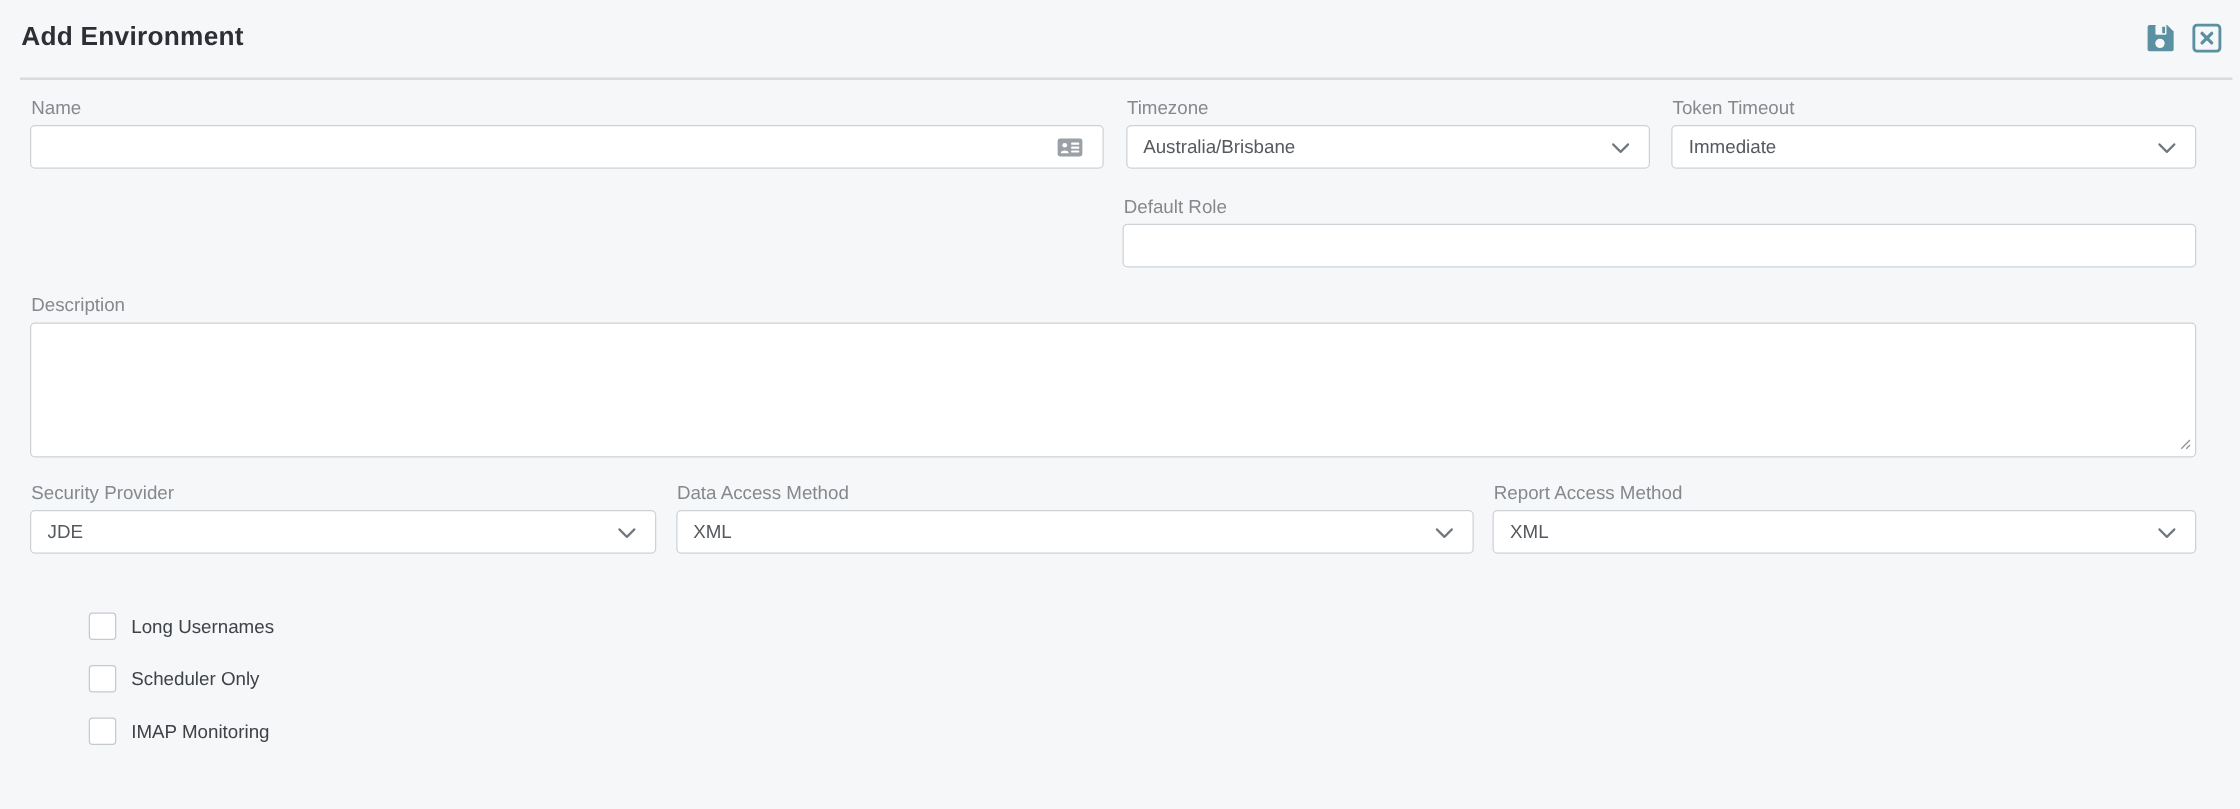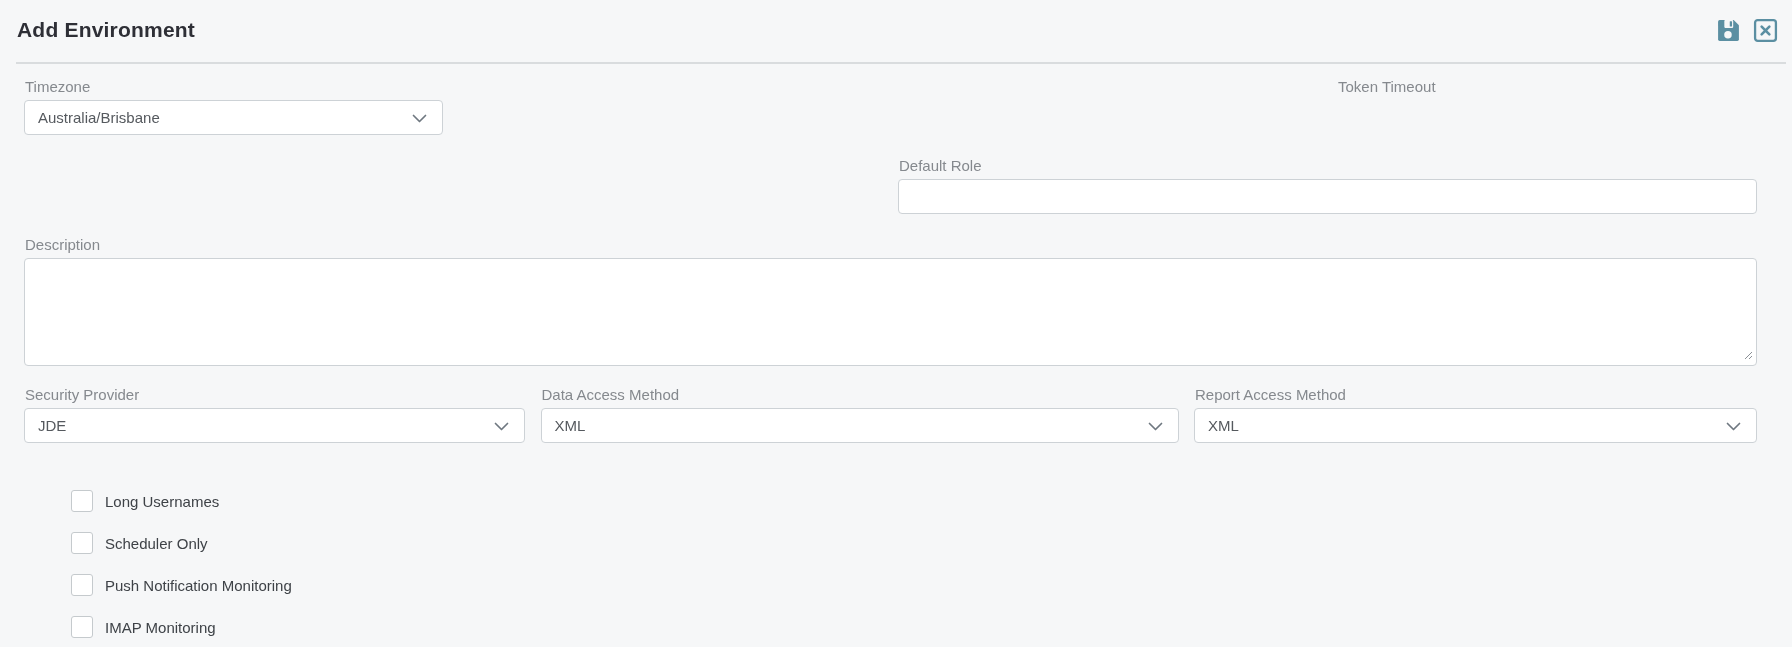--- a/index.html
+++ b/index.html
@@ -133,35 +133,59 @@
           <rect x="2" y="2" width="20" height="20" rx="2.5" fill="none" stroke="#5b8fa2" stroke-width="2.2"></rect>
           <path d="M8.3 8.3 L15.7 15.7 M15.7 8.3 L8.3 15.7" stroke="#5b8fa2" stroke-width="2.5" stroke-linecap="round"></path>
         </svg>
       </button>
     </div>
   </div>
 
   <div class="form">
 
     <div class="row row-1">
+      <div class="col-name">
+        <label class="field-label">Name</label>
+        <div class="input-wrap">
+          <input class="control" type="text" value="" style="">
+          <span class="input-icon">
+            <svg width="22" height="18" viewBox="0 0 24 20">
+              <rect x="1" y="2" width="22" height="16" rx="2.2" fill="#9aa0a5"></rect>
+              <circle cx="7.3" cy="8" r="2.1" fill="#fff"></circle>
+              <path d="M3.8 14.8 C3.8 11.9 10.8 11.9 10.8 14.8 L10.8 15.2 L3.8 15.2 Z" fill="#fff"></path>
+              <rect x="13" y="5.6" width="7.2" height="1.9" rx="0.4" fill="#fff"></rect>
+              <rect x="13" y="9.1" width="7.2" height="1.9" rx="0.4" fill="#fff"></rect>
+              <rect x="13" y="12.6" width="7.2" height="1.9" rx="0.4" fill="#fff"></rect>
+            </svg>
+          </span>
+        </div>
+      </div>
 
       <div class="col-tz">
         <label class="field-label">Timezone</label>
         <div class="control select">
           <span>Australia/Brisbane</span>
           <span class="chev">
             <svg width="15" height="9" viewBox="0 0 15 9">
                 <path d="M1.5 1.5 L7.5 7.5 L13.5 1.5" fill="none" stroke="#6f7880" stroke-width="1.7" stroke-linecap="round" stroke-linejoin="round"></path>
               </svg>
           </span>
         </div>
       </div>
 
       <div class="col-tt">
         <label class="field-label">Token Timeout</label>
+        <div class="control select">
+          <span>Immediate</span>
+          <span class="chev">
+            <svg width="15" height="9" viewBox="0 0 15 9">
+                <path d="M1.5 1.5 L7.5 7.5 L13.5 1.5" fill="none" stroke="#6f7880" stroke-width="1.7" stroke-linecap="round" stroke-linejoin="round"></path>
+              </svg>
+          </span>
+        </div>
       </div>
     </div>
 
     <div class="row row-2">
       <div class="col-dr">
         <label class="field-label">Default Role</label>
         <input class="control plain" type="text" value="" style="">
       </div>
     </div>
 
@@ -217,22 +241,18 @@
       <div class="check-row">
         <span class="checkbox"></span>
         <span class="check-label">Long Usernames</span>
       </div>
       <div class="check-row">
         <span class="checkbox"></span>
         <span class="check-label">Scheduler Only</span>
       </div>
       <div class="check-row">
         <span class="checkbox"></span>
-        <span class="check-label">Push Notification Monitoring</span>
-      </div>
-      <div class="check-row">
-        <span class="checkbox"></span>
         <span class="check-label">IMAP Monitoring</span>
       </div>
     </div>
 
   </div>
 </div>
 
 </body></html>

